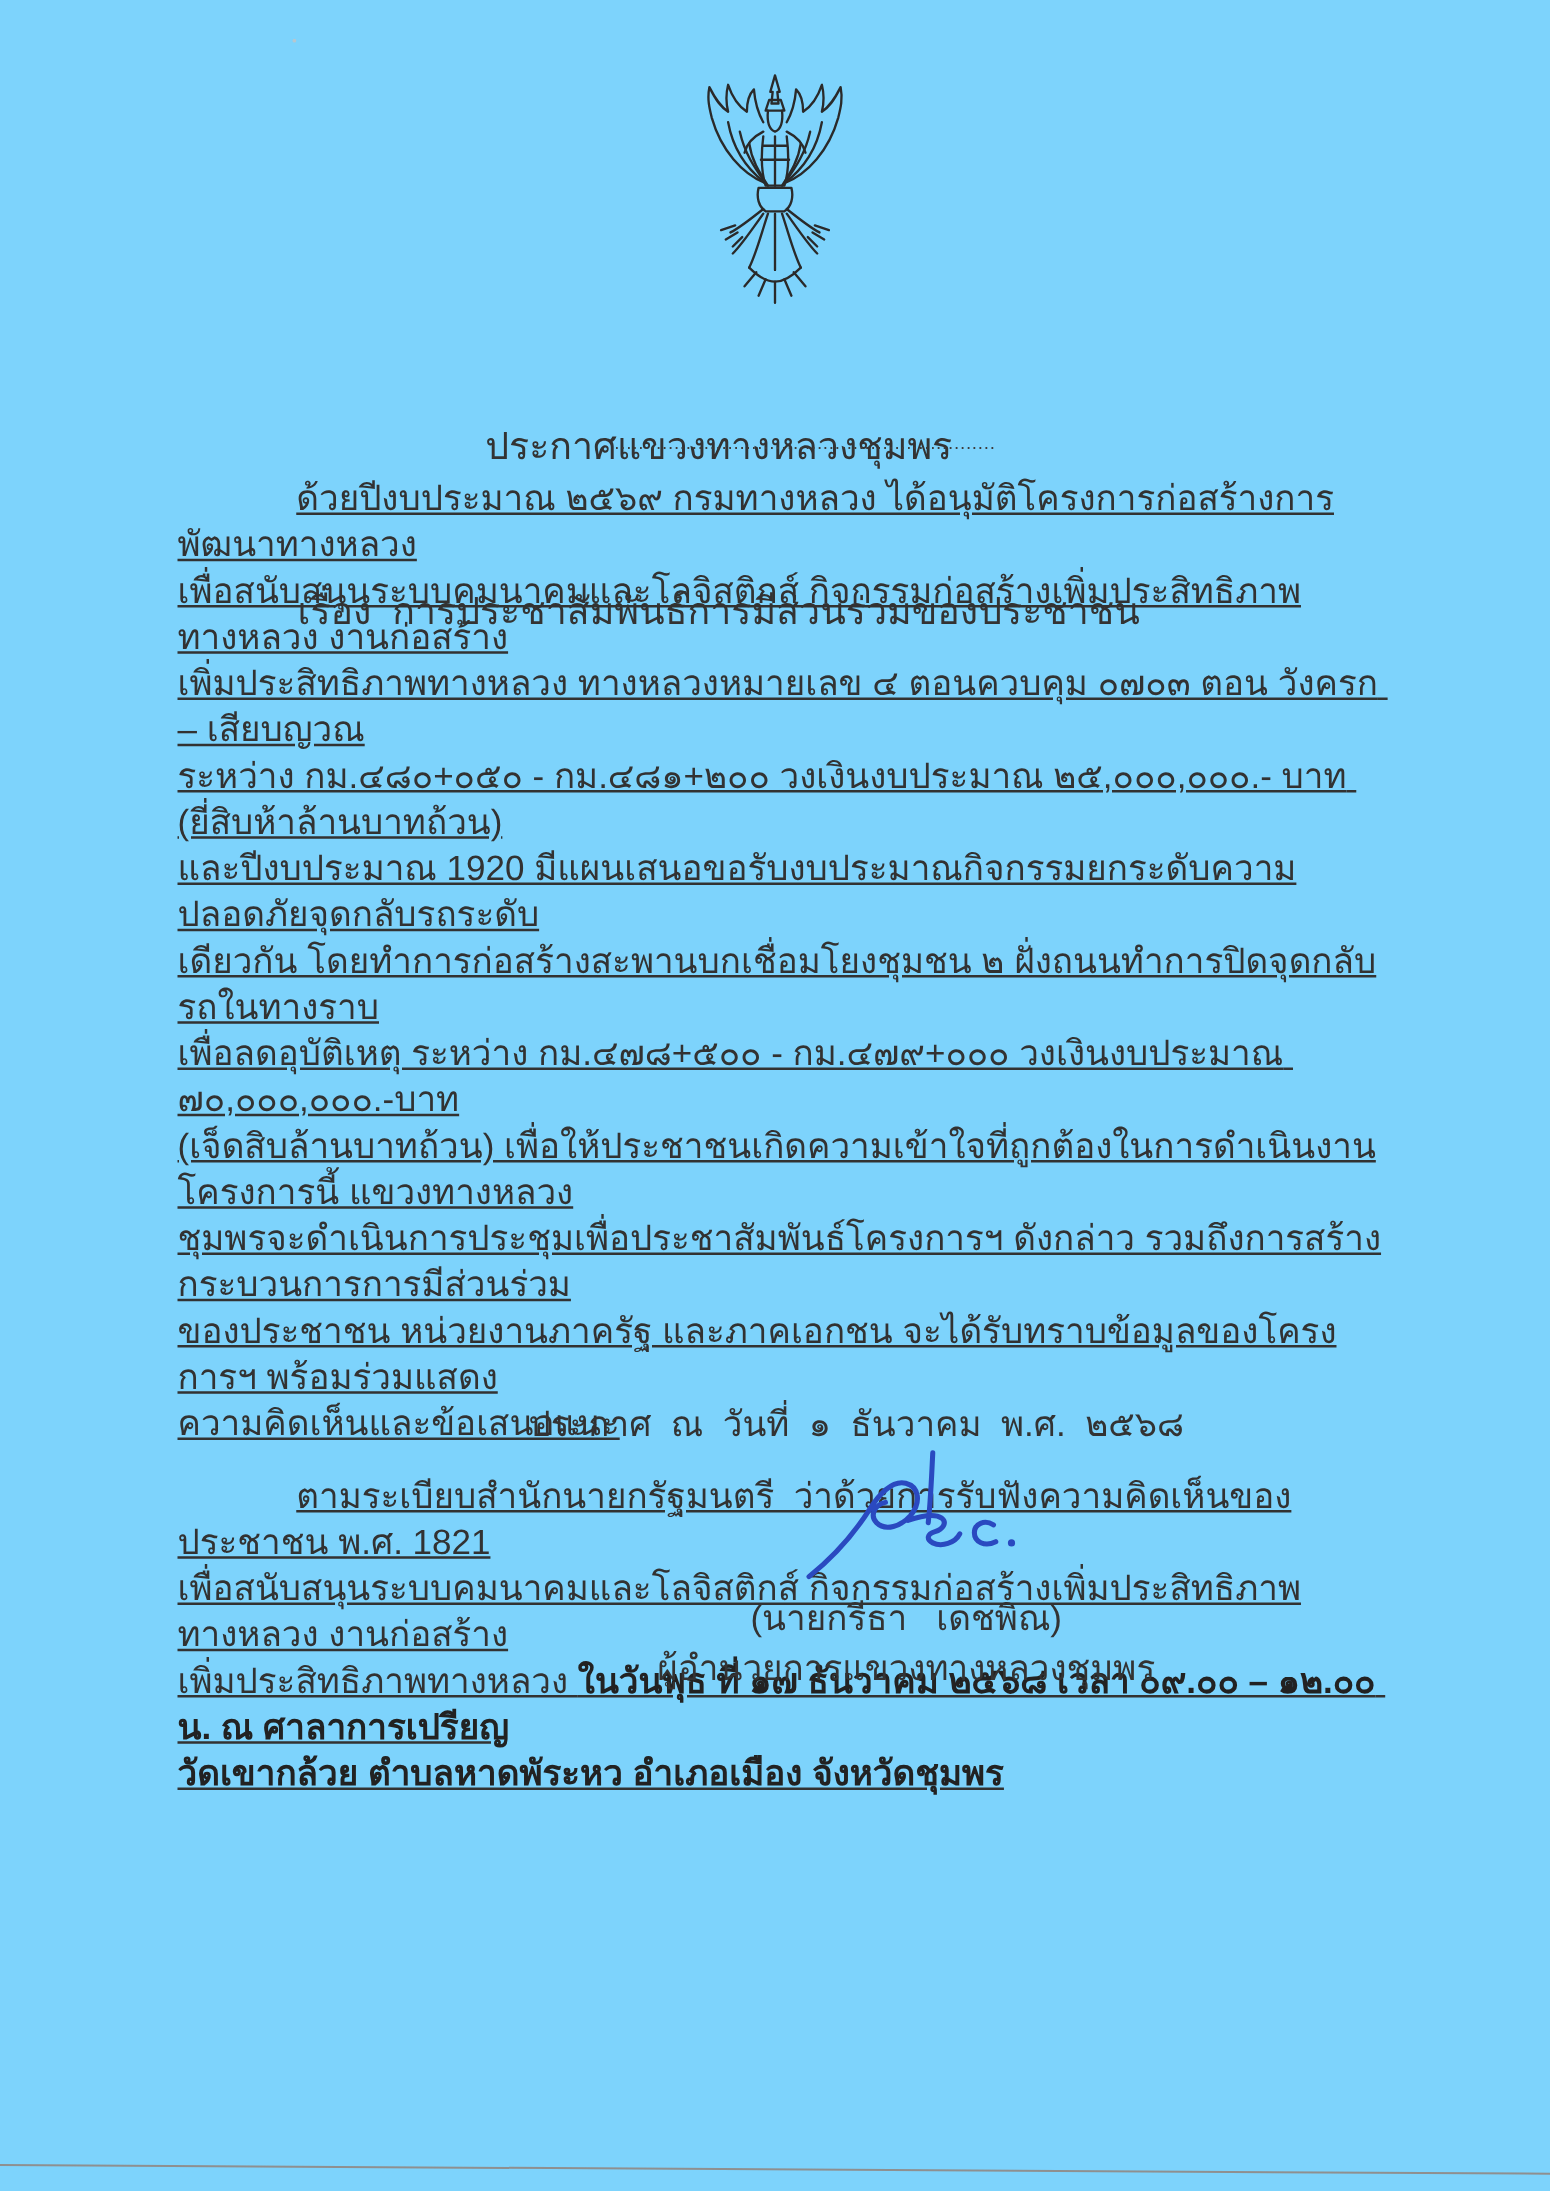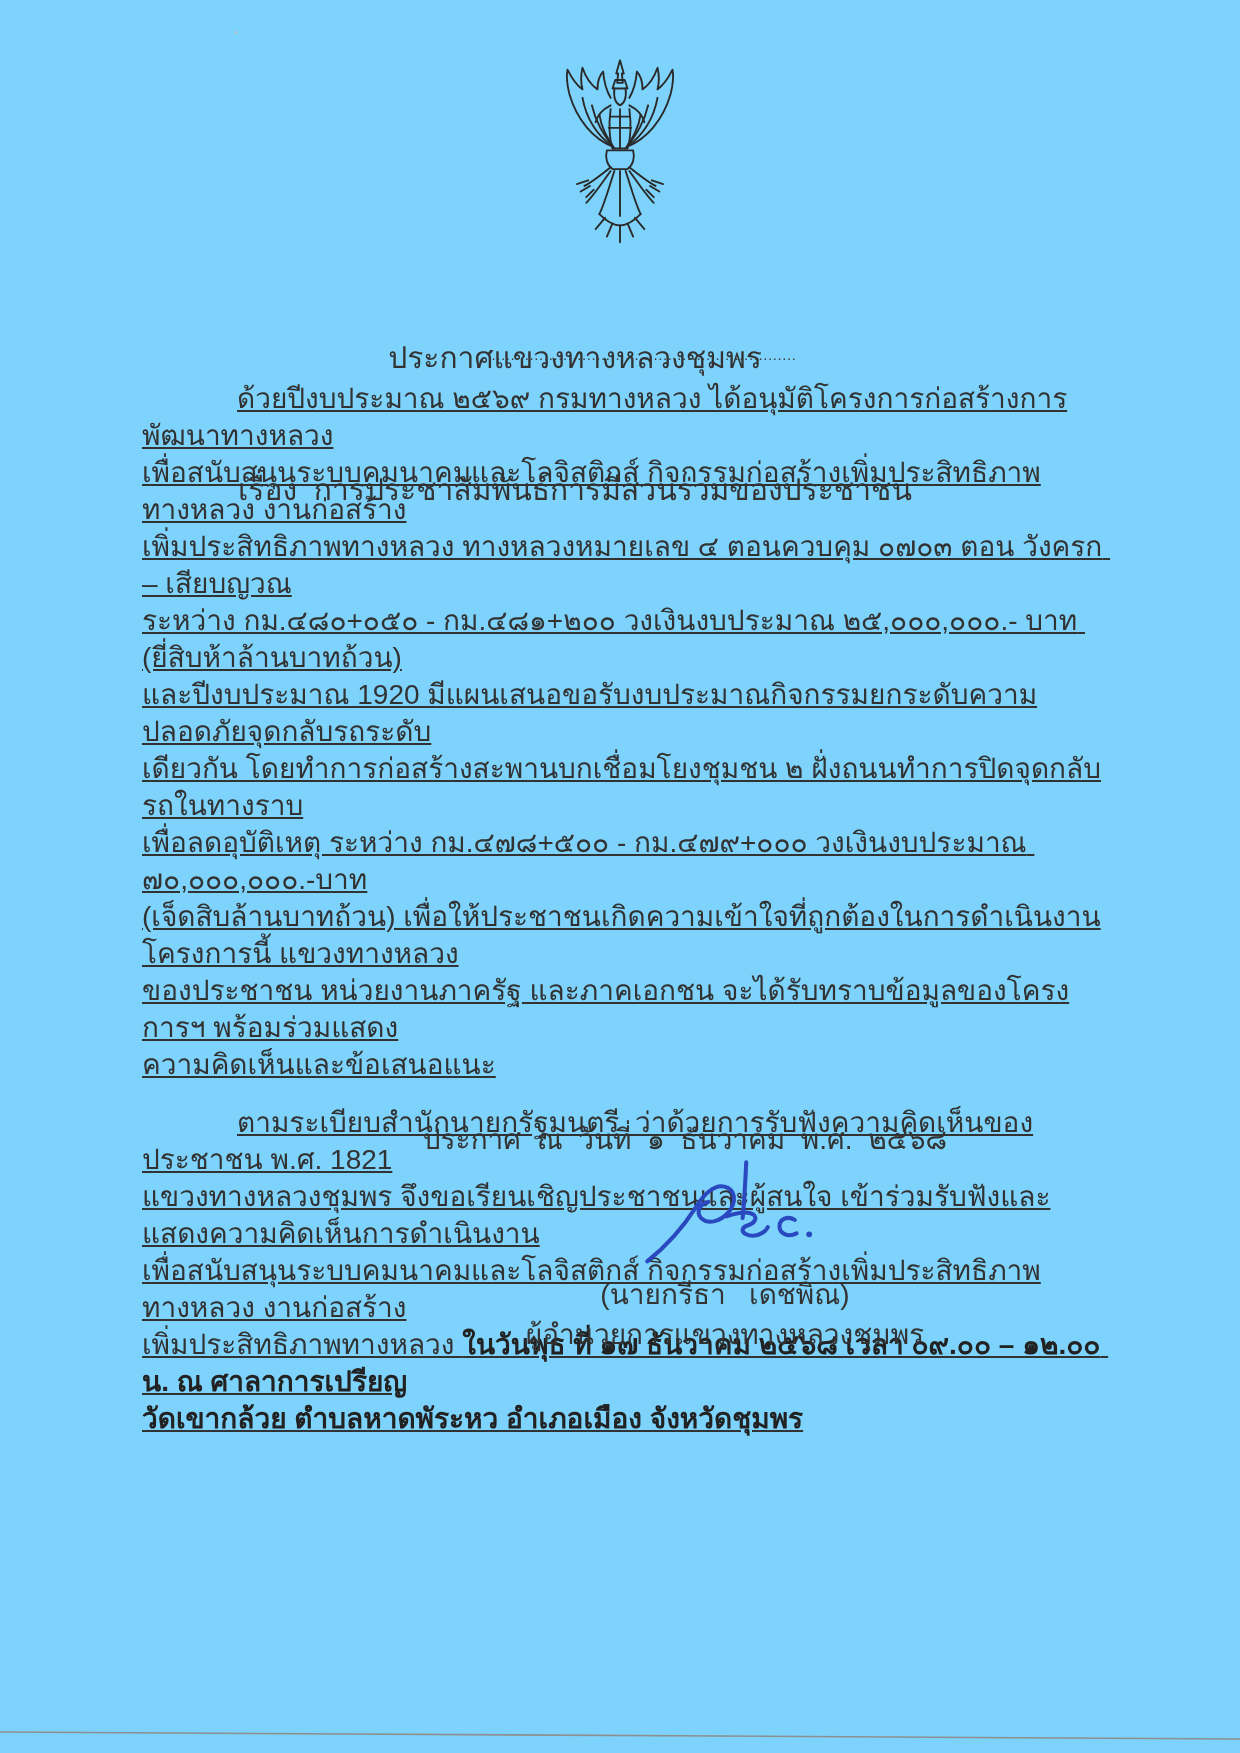--- a/index.html
+++ b/index.html
@@ -140,26 +140,26 @@
   <div class="doc-body">
       <div class="para">
         <div class="line indent"><span>ด้วยปีงบประมาณ ๒๕๖๙ กรมทางหลวง ได้อนุมัติโครงการก่อสร้างการพัฒนาทางหลวง</span></div>
         <div class="line"><span>เพื่อสนับสนุนระบบคมนาคมและโลจิสติกส์ กิจกรรมก่อสร้างเพิ่มประสิทธิภาพทางหลวง งานก่อสร้าง</span></div>
         <div class="line"><span>เพิ่มประสิทธิภาพทางหลวง ทางหลวงหมายเลข ๔ ตอนควบคุม ๐๗๐๓ ตอน วังครก – เสียบญวณ</span></div>
         <div class="line"><span>ระหว่าง กม.๔๘๐+๐๕๐ - กม.๔๘๑+๒๐๐ วงเงินงบประมาณ ๒๕,๐๐๐,๐๐๐.- บาท (ยี่สิบห้าล้านบาทถ้วน)</span></div>
         <div class="line"><span>และปีงบประมาณ 1920 มีแผนเสนอขอรับงบประมาณกิจกรรมยกระดับความปลอดภัยจุดกลับรถระดับ</span></div>
         <div class="line"><span>เดียวกัน โดยทำการก่อสร้างสะพานบกเชื่อมโยงชุมชน ๒ ฝั่งถนนทำการปิดจุดกลับรถในทางราบ</span></div>
         <div class="line"><span>เพื่อลดอุบัติเหตุ ระหว่าง กม.๔๗๘+๕๐๐ - กม.๔๗๙+๐๐๐ วงเงินงบประมาณ ๗๐,๐๐๐,๐๐๐.-บาท</span></div>
         <div class="line"><span>(เจ็ดสิบล้านบาทถ้วน) เพื่อให้ประชาชนเกิดความเข้าใจที่ถูกต้องในการดำเนินงานโครงการนี้ แขวงทางหลวง</span></div>
+        <div class="line"><span>ชุมพรจะดำเนินการประชุมเพื่อประชาสัมพันธ์โครงการฯ ดังกล่าว รวมถึงการสร้างกระบวนการการมีส่วนร่วม</span></div>
         <div class="line"><span>ของประชาชน หน่วยงานภาครัฐ และภาคเอกชน จะได้รับทราบข้อมูลของโครงการฯ พร้อมร่วมแสดง</span></div>
         <div class="line"><span>ความคิดเห็นและข้อเสนอแนะ</span></div>
       </div>
       <div class="para">
         <div class="line indent"><span>ตามระเบียบสำนักนายกรัฐมนตรี  ว่าด้วยการรับฟังความคิดเห็นของประชาชน พ.ศ. 1821</span></div>
-        <div class="line"><span>แขวงทางหลวงชุมพร จึงขอเรียนเชิญประชาชนและผู้สนใจ เข้าร่วมรับฟังและแสดงความคิดเห็นการดำเนินงาน</span></div>
         <div class="line"><span>เพื่อสนับสนุนระบบคมนาคมและโลจิสติกส์ กิจกรรมก่อสร้างเพิ่มประสิทธิภาพทางหลวง งานก่อสร้าง</span></div>
         <div class="line"><span>เพิ่มประสิทธิภาพทางหลวง </span><span class="bold">ในวันพุธ ที่ ๑๗ ธันวาคม ๒๕๖๘ เวลา ๐๙.๐๐ – ๑๒.๐๐ น. ณ ศาลาการเปรียญ</span></div>
         <div class="line"><span class="bold">วัดเขากล้วย ตำบลหาดพัระหว อำเภอเมือง จังหวัดชุมพร</span></div>
       </div>
     </div>
 
   <div class="date-line">ประกาศ  ณ  วันที่  ๑  ธันวาคม  พ.ศ.  ๒๕๖๘</div>
 
   <svg class="signature-wrap" viewBox="0 0 200 130" aria-hidden="true">
     <g stroke="#2a49c0" fill="none" stroke-width="4.5" stroke-linecap="round" stroke-linejoin="round">

